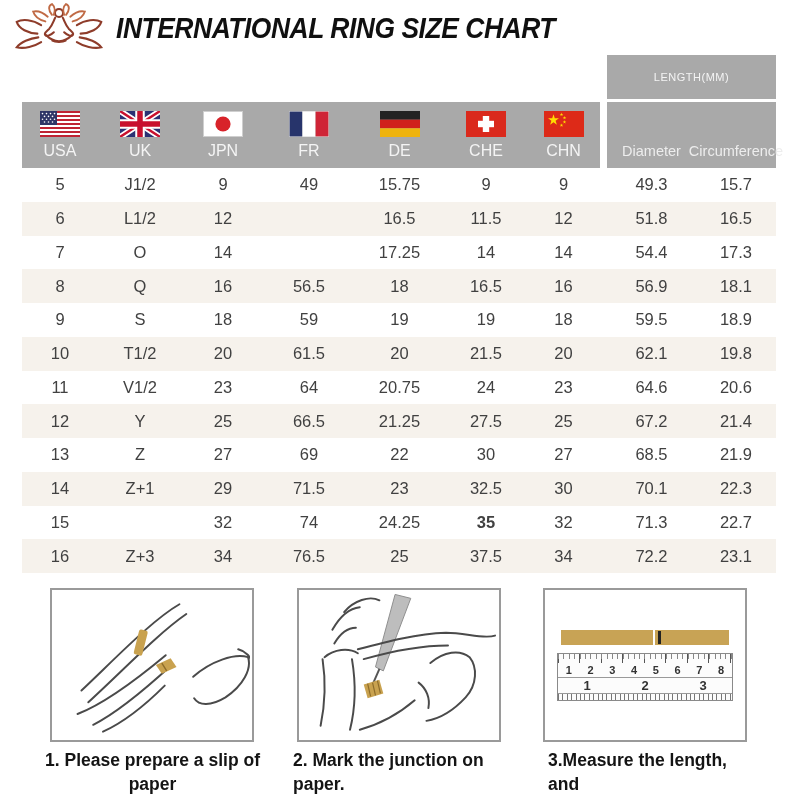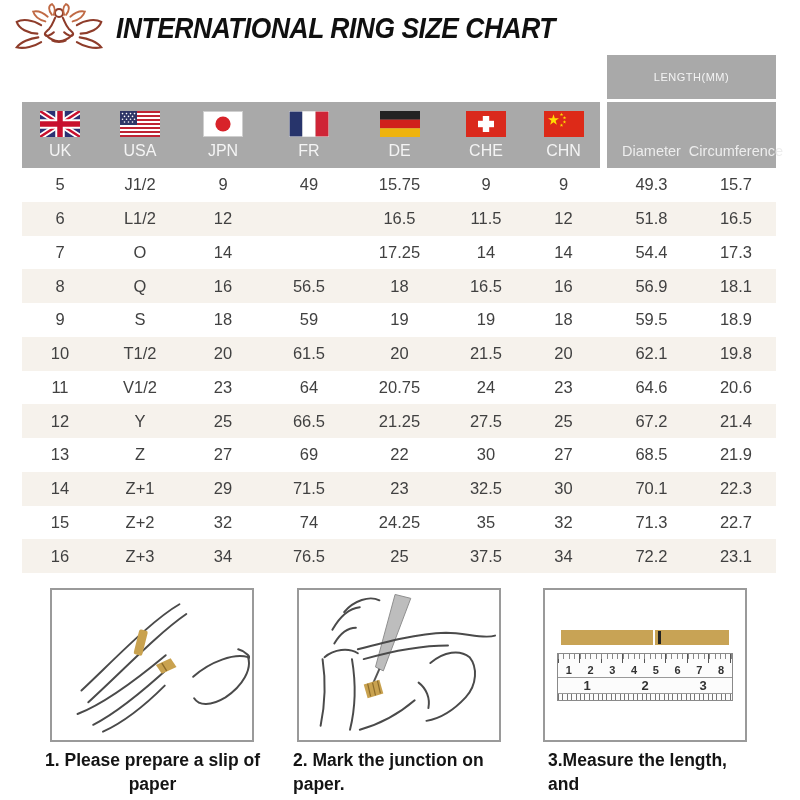--- a/index.html
+++ b/index.html
@@ -87,31 +87,20 @@
     </svg>
     <h1 class="title">INTERNATIONAL RING SIZE CHART</h1>
   </header>
 
   <section class="tbl">
     <div class="grid hdrA">
       <div class="gcell gR">LENGTH(MM)</div>
     </div>
 
     <div class="grid hdrB">
-
-      <div class="country">
-        <svg class="flag" viewBox="0 0 40 26">
-          <rect width="40" height="26" fill="#2b3173"></rect>
-          <path d="M0,0 L40,26 M40,0 L0,26" stroke="#fff" stroke-width="6"></path>
-          <path d="M0,0 L40,26 M40,0 L0,26" stroke="#c8102e" stroke-width="2.4"></path>
-          <path d="M20,0 V26 M0,13 H40" stroke="#fff" stroke-width="9.5"></path>
-          <path d="M20,0 V26 M0,13 H40" stroke="#c8102e" stroke-width="5.5"></path>
-        </svg>
-        <span class="code">UK</span>
-      </div>
 
       <div class="country">
         <svg class="flag" viewBox="0 0 40 26">
           <rect width="40" height="26" fill="#fff"></rect>
           <g fill="#bf2333">
             <rect y="0" width="40" height="2"></rect>
               <rect y="4" width="40" height="2"></rect>
             <rect y="8" width="40" height="2"></rect>
               <rect y="12" width="40" height="2"></rect>
             <rect y="16" width="40" height="2"></rect>
@@ -134,20 +123,31 @@
             <circle cx="4.5" cy="11" r=".8"></circle>
               <circle cx="8.5" cy="11" r=".8"></circle>
               <circle cx="12.5" cy="11" r=".8"></circle>
           </g>
         </svg>
         <span class="code">USA</span>
       </div>
 
       <div class="country">
         <svg class="flag" viewBox="0 0 40 26">
+          <rect width="40" height="26" fill="#2b3173"></rect>
+          <path d="M0,0 L40,26 M40,0 L0,26" stroke="#fff" stroke-width="6"></path>
+          <path d="M0,0 L40,26 M40,0 L0,26" stroke="#c8102e" stroke-width="2.4"></path>
+          <path d="M20,0 V26 M0,13 H40" stroke="#fff" stroke-width="9.5"></path>
+          <path d="M20,0 V26 M0,13 H40" stroke="#c8102e" stroke-width="5.5"></path>
+        </svg>
+        <span class="code">UK</span>
+      </div>
+
+      <div class="country">
+        <svg class="flag" viewBox="0 0 40 26">
           <rect x=".5" y=".5" width="39" height="25" fill="#fff" stroke="#cfcfcf"></rect>
           <circle cx="20" cy="13" r="7.6" fill="#d8232a"></circle>
         </svg>
         <span class="code">JPN</span>
       </div>
 
       <div class="country">
         <svg class="flag" viewBox="0 0 40 26">
           <rect width="13.4" height="26" fill="#27346b"></rect>
           <rect x="13.4" width="13.2" height="26" fill="#fff"></rect>
@@ -298,25 +298,24 @@
           <div class="cell" style="grid-column: 3;">29</div>
           <div class="cell" style="grid-column: 4;">71.5</div>
           <div class="cell" style="grid-column: 5;">23</div>
           <div class="cell" style="grid-column: 6;">32.5</div>
           <div class="cell" style="grid-column: 7;">30</div>
           <div class="cell" style="grid-column: 9;">70.1</div>
           <div class="cell" style="grid-column: 10;">22.3</div>
         </div>
         <div class="grid row">
           <div class="cell" style="grid-column: 1;">15</div>
-          <div class="cell" style="grid-column: 2;">Z+2</div>
           <div class="cell" style="grid-column: 3;">32</div>
           <div class="cell" style="grid-column: 4;">74</div>
           <div class="cell" style="grid-column: 5;">24.25</div>
-          <div class="cell" style="grid-column: 6;">35</div>
+          <div class="cell" style="grid-column: 6; font-weight: bold;">35</div>
           <div class="cell" style="grid-column: 7;">32</div>
           <div class="cell" style="grid-column: 9;">71.3</div>
           <div class="cell" style="grid-column: 10;">22.7</div>
         </div>
         <div class="grid row alt">
           <div class="cell" style="grid-column: 1;">16</div>
           <div class="cell" style="grid-column: 2;">Z+3</div>
           <div class="cell" style="grid-column: 3;">34</div>
           <div class="cell" style="grid-column: 4;">76.5</div>
           <div class="cell" style="grid-column: 5;">25</div>

